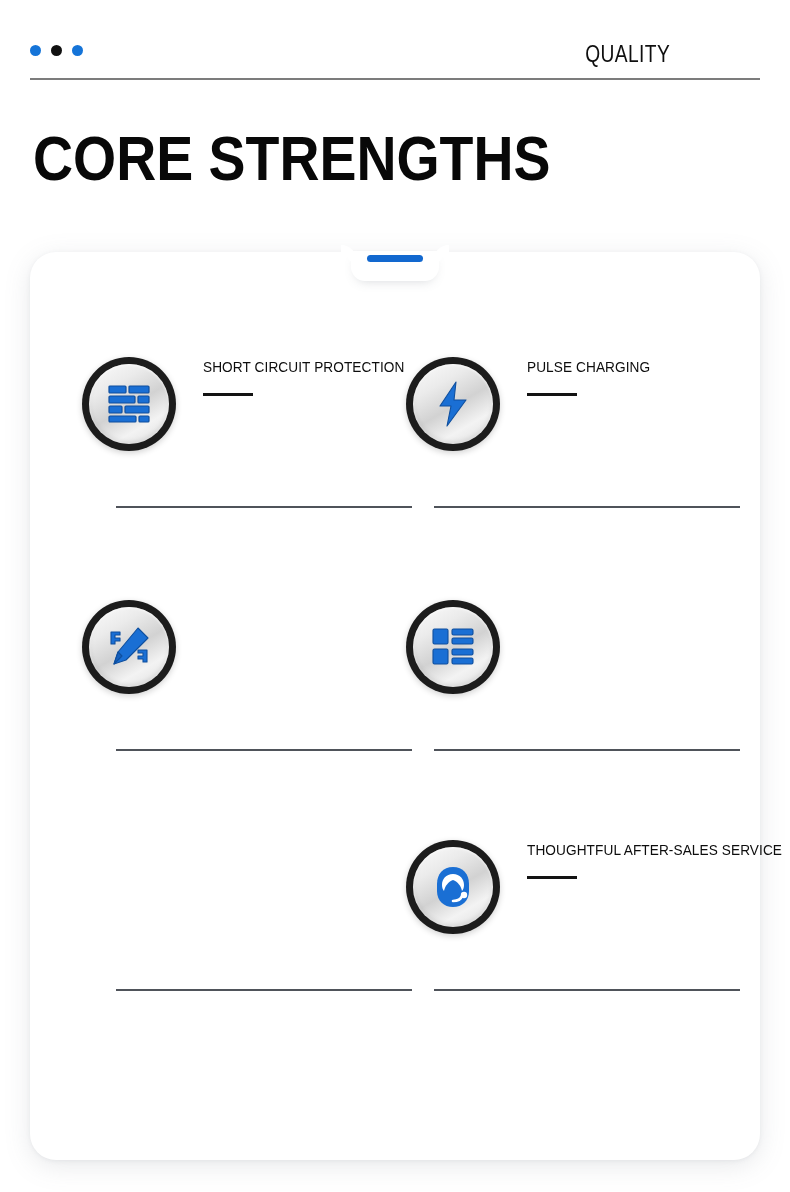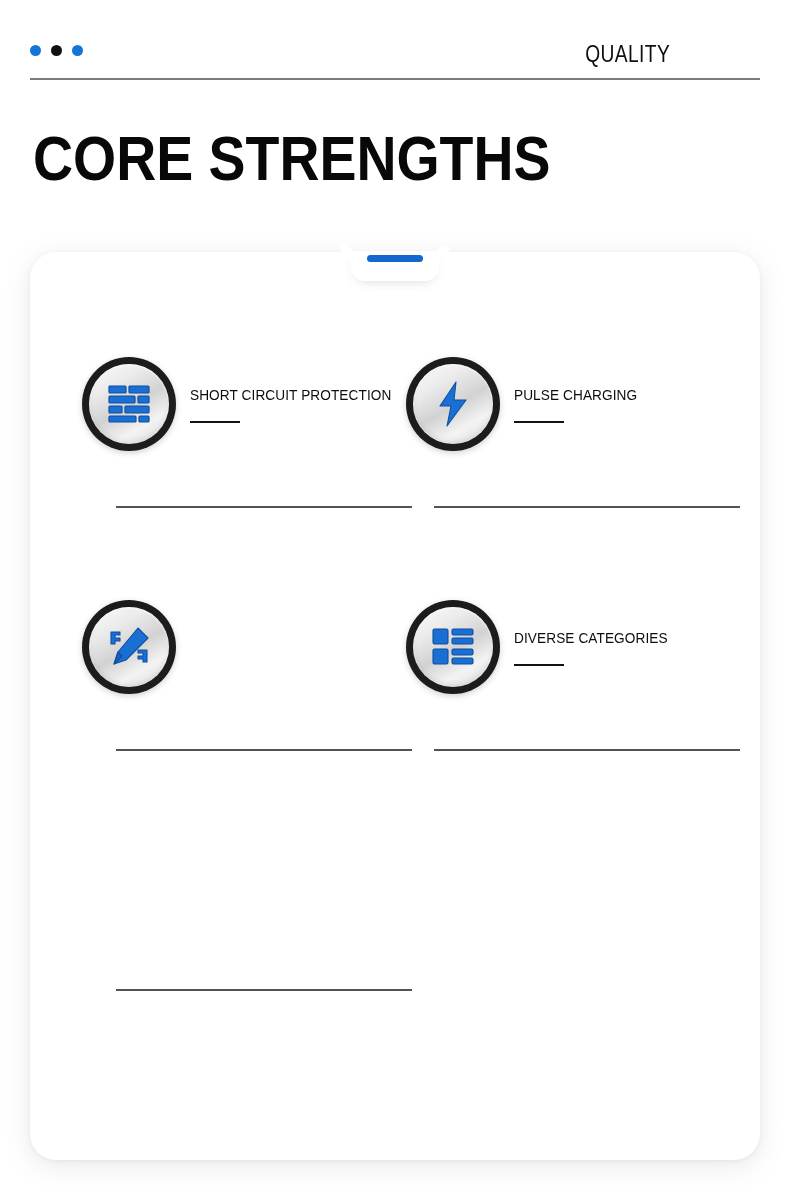--- a/index.html
+++ b/index.html
@@ -119,22 +119,22 @@
   .feature.col-left  { left:52px; }
   .feature.col-right { left:376px;text-decoration:underline; }
   .feature.row-1 { top:105px; }
   .feature.row-2 { top:348px; }
   .feature.row-3 { top:588px; }
 
   .feature-top {
     position:absolute;
     left:0; top:0;
     display:flex;
-    align-items:center;
-    gap:14px;
+    align-items:flex-start;
+    gap:27px;
   }
 
   
   .badge {
     position:relative;
     width:94px; height:94px;
     flex:0 0 94px;
     border-radius:50%;
     background:#1c1c1c;
     display:flex;
@@ -277,27 +277,48 @@
                 <rect x="2" y="2" width="15" height="15" rx="1.5"></rect>
                 <rect x="2" y="22" width="15" height="15" rx="1.5"></rect>
                 <rect x="21" y="2" width="21" height="6" rx="1.5"></rect>
                 <rect x="21" y="11" width="21" height="6" rx="1.5"></rect>
                 <rect x="21" y="22" width="21" height="6" rx="1.5"></rect>
                 <rect x="21" y="31" width="21" height="6" rx="1.5"></rect>
               </g>
             </svg>
           </div>
         </div>
+      </div>
+      <div class="long-rule"></div>
+    </div>
+
+    <div class="feature col-left row-3">
+      <div class="long-rule"></div>
+    </div>
+
+    <div class="feature col-right row-3">
+      <div class="feature-top">
+        <div class="badge">
+          <div class="badge-inner">
+            <svg width="42" height="44" viewBox="0 0 42 44">
+              <g fill="#1a6fd4">
+                <path d="M21 2 C11 2 5 9 5 19 L5 26 C5 36 12 42 21 42 C30 42 37 36 37 26 L37 19 C37 9 31 2 21 2 Z"></path>
+              </g>
+              <g fill="#ffffff">
+                <path d="M21 9 C14 9 10 14 10 20 C10 23 11 25 12 26 C13 21 16 17 21 15 C26 17 29 21 30 26 C31 25 32 23 32 20 C32 14 28 9 21 9 Z"></path>
+              </g>
+              <g fill="none" stroke="#ffffff" stroke-width="2.6" stroke-linecap="round">
+                <path d="M21 36 C26 36 29 34 30 31"></path>
+              </g>
+              <circle cx="32" cy="30" r="3.2" fill="#ffffff"></circle>
+            </svg>
+          </div>
+        </div>
         <div class="feature-textwrap">
-          <div class="feature-label">DIVERSE CATEGORIES</div>
+          <div class="feature-label">THOUGHTFUL AFTER-SALES SERVICE</div>
           <div class="short-rule"></div>
         </div>
       </div>
       <div class="long-rule"></div>
     </div>
-
-    <div class="feature col-left row-3">
-      <div class="long-rule"></div>
-    </div>
-
 
   </div>
 </div>
 
 </body></html>

